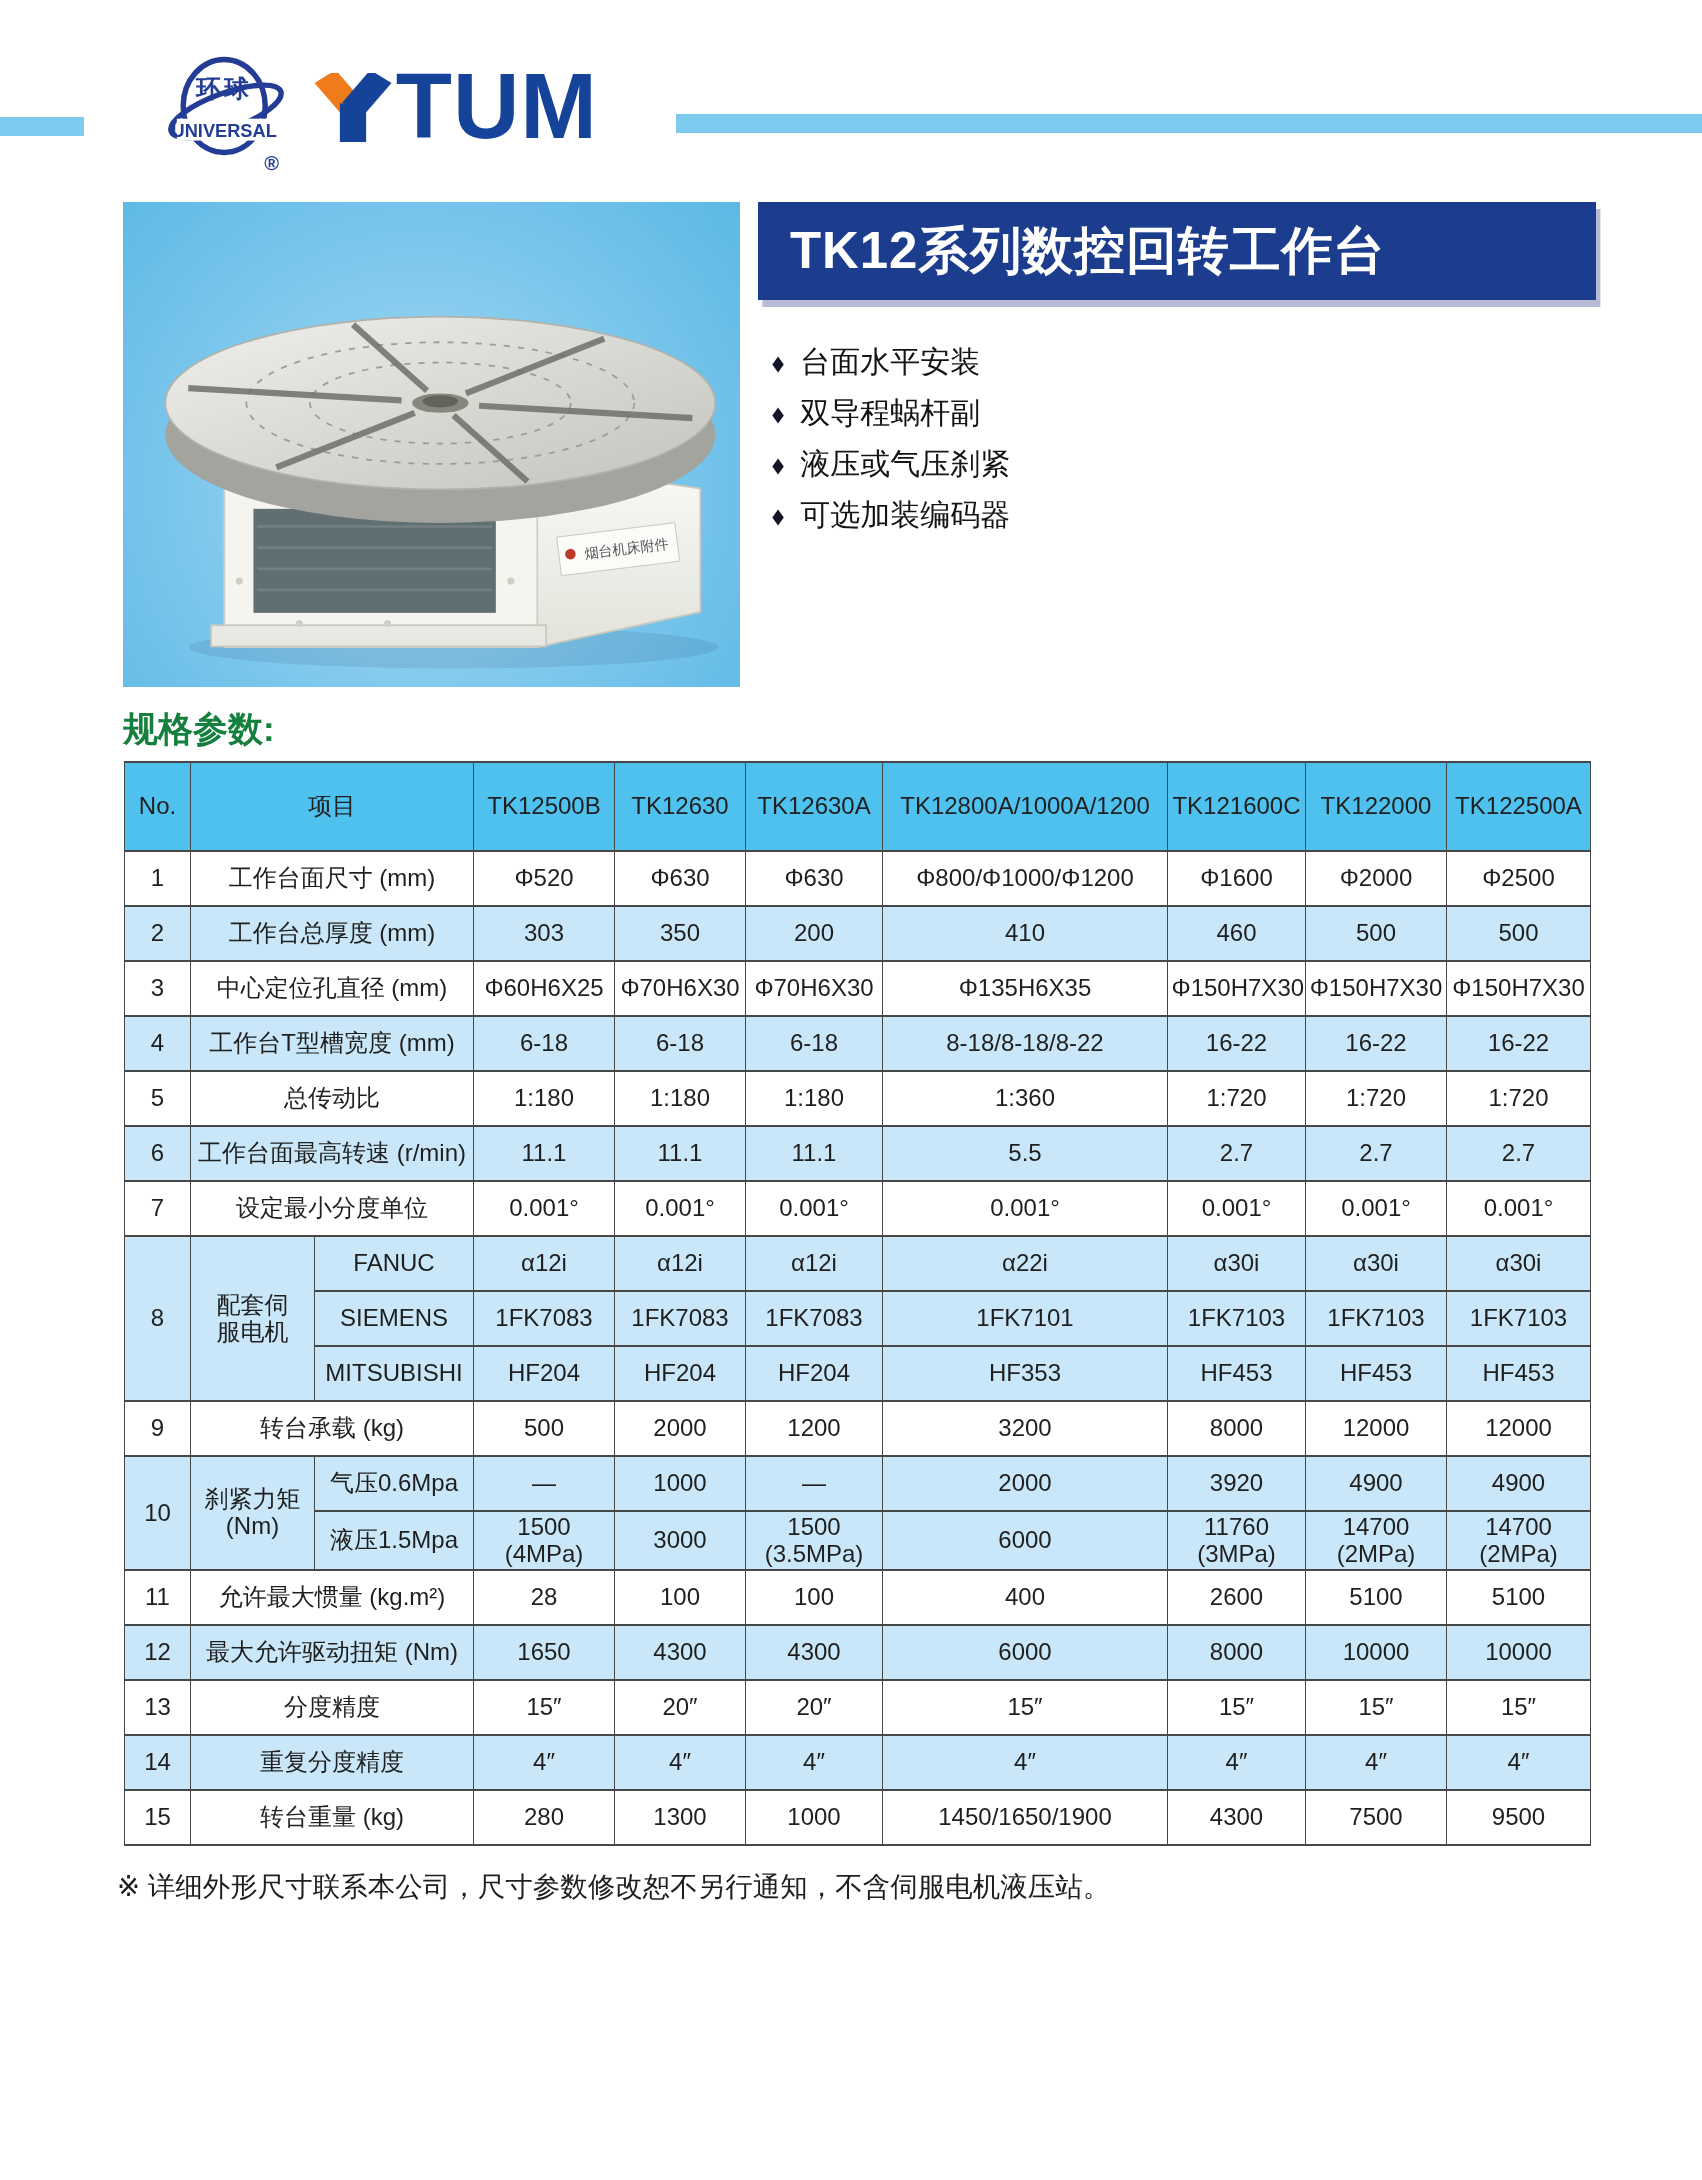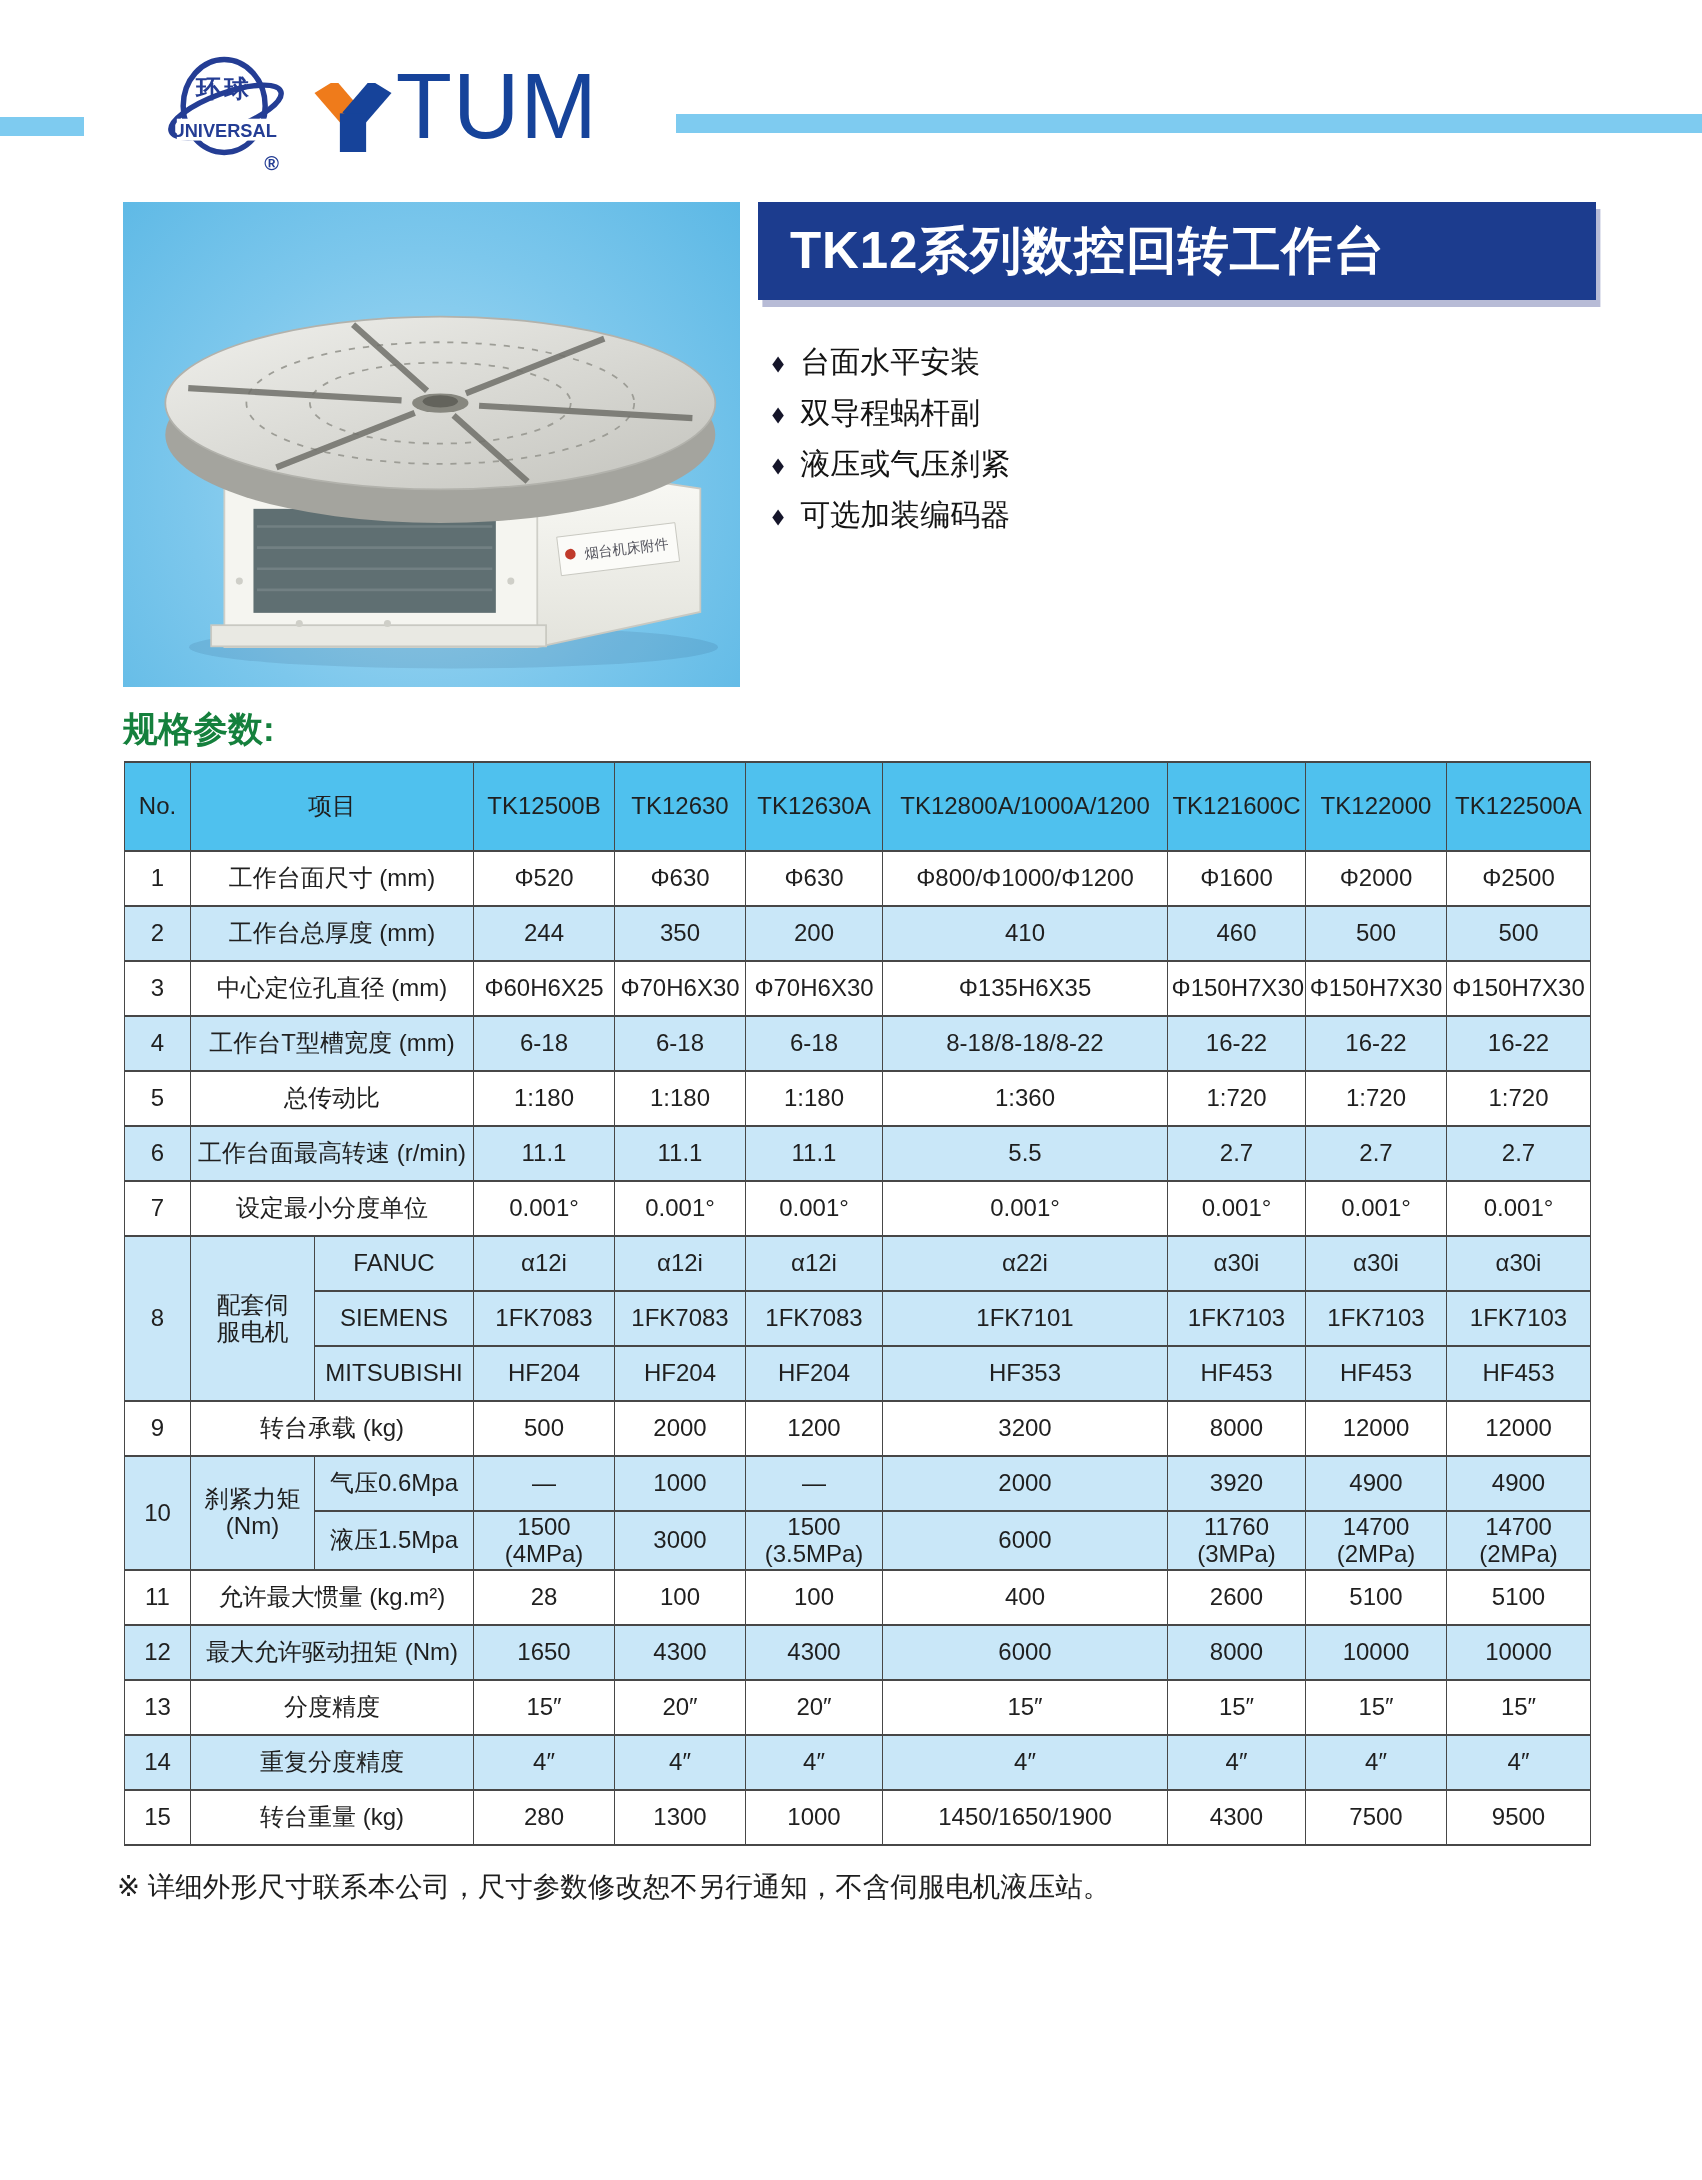--- a/index.html
+++ b/index.html
@@ -7,22 +7,22 @@
     width:1702px;height:2180px;position:relative;background:#ffffff;
     font-family:"Liberation Sans","DejaVu Sans",sans-serif;overflow:hidden;
     -webkit-font-smoothing:antialiased;
   }
   
   .bar{position:absolute;height:18.6px;background:var(--bar-blue,#7ecbf0);}
   .bar-left{left:0;top:117px;width:84px;}
   .bar-right{left:676px;top:114px;width:1027px;}
   
   .globe{position:absolute;left:146px;top:44px;width:160px;height:133px;}
-  .ytum{position:absolute;left:312px;top:60px;display:flex;align-items:flex-end;
-        font-weight:400;font-size:92px;line-height:92px;color:var(--logo-navy,#16439a);letter-spacing:0.9px;}
+  .ytum{position:absolute;left:312px;top:60px;display:flex;align-items:flex-start;
+        font-weight:700;font-size:92px;line-height:92px;color:var(--logo-navy,#16439a);letter-spacing:0.9px;}
   .ytum .yglyph{width:82px;height:69px;margin-top:13.3px;margin-right:1.8px;}
   
   .photo-panel{position:absolute;left:123px;top:202px;width:617px;height:485px;
     background:radial-gradient(circle at 48% 58%, #aadcf4 0%, #7cc7ec 55%, #5cb8e5 100%);}
   .photo-panel svg{width:100%;height:100%;display:block;}
   
   .banner{position:absolute;left:758px;top:202px;width:838px;height:98px;
     background:var(--banner-navy,#1c3c8e);box-shadow:4.4px 7px 0 #b7bbd6;
     display:flex;align-items:center;}
   .banner-title{color:#ffffff;font-weight:700;font-size:51px;letter-spacing:0.9px;padding-left:32px;white-space:nowrap;}
@@ -179,21 +179,21 @@
         <td class="val">Φ630</td>
         <td class="val">Φ630</td>
         <td class="val">Φ800/Φ1000/Φ1200</td>
         <td class="val">Φ1600</td>
         <td class="val">Φ2000</td>
         <td class="val">Φ2500</td>
       </tr>
       <tr class="shade">
         <td class="no-cell">2</td>
         <td class="label-cell" colspan="2">工作台总厚度 (mm)</td>
-        <td class="val">244</td>
+        <td class="val">303</td>
         <td class="val">350</td>
         <td class="val">200</td>
         <td class="val">410</td>
         <td class="val">460</td>
         <td class="val">500</td>
         <td class="val">500</td>
       </tr>
       <tr>
         <td class="no-cell">3</td>
         <td class="label-cell" colspan="2">中心定位孔直径 (mm)</td>

